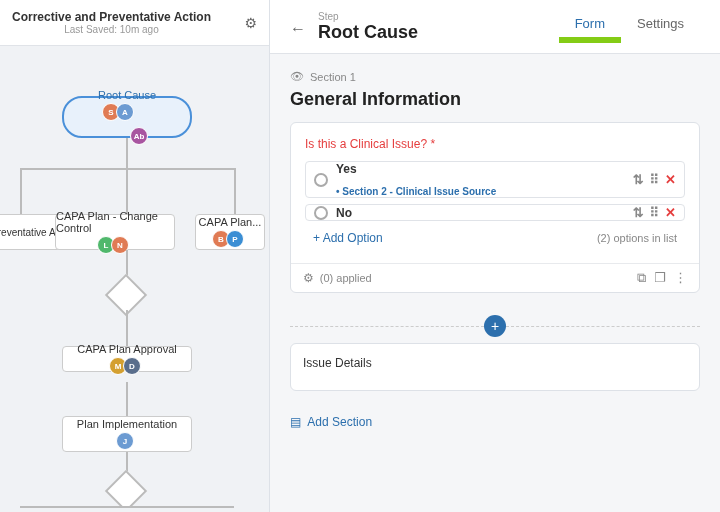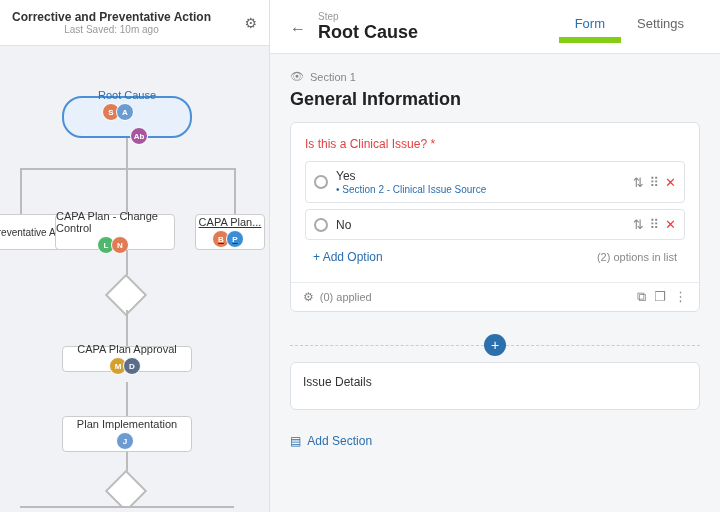--- a/index.html
+++ b/index.html
@@ -19,21 +19,21 @@
     .node-avatars { display: flex; margin-top: 2px; }
     .avatar-circle { width: 18px; height: 18px; border-radius: 50%; border: 1px solid white; margin-left: -4px; display: flex; align-items: center; justify-content: center; font-size: 8px; font-weight: bold; color: white; }
     .av1 { background: #e07b54; }
     .av2 { background: #6c9bd2; }
     .av3 { background: #a855a0; margin-top: 24px; }
     .av4 { background: #50b86c; }
     .av5 { background: #e07b54; }
 
     .node-prev-ac { left: -10px; top: 168px; width: 80px; height: 36px; font-size: 10px; }
     .node-capa-change { left: 55px; top: 168px; width: 120px; height: 36px; }
-    .node-capa-plan { left: 195px; top: 168px; width: 70px; height: 36px; text-decoration: underline; }
+    .node-capa-plan { left: 195px; top: 168px; width: 70px; height: 36px; }
     .node-approval { left: 62px; top: 300px; width: 130px; height: 26px; }
     .node-implement { left: 62px; top: 370px; width: 130px; height: 36px; }
 
     
     .connector { position: absolute; background: #bbb; }
     .connector-v { width: 2px; }
     .connector-h { height: 2px; }
     .diamond { position: absolute; width: 30px; height: 30px; background: white; border: 2px solid #bbb; transform: rotate(45deg); }
 
     
@@ -54,24 +54,24 @@
 
     
     .card { background: white; border: 1px solid #dde1e7; border-radius: 6px; margin-bottom: 16px; }
     .card-inner { padding: 14px; }
 
     
     .question-label { font-size: 12px; font-weight: 500; color: #333; margin-bottom: 10px; }
     .question-label span { color: #e53e3e; }
 
     
-    .option-row { display: flex; align-items: center; padding: 7px 8px; border: 1px solid #e0e3e8; border-radius: 4px; margin-bottom: 6px; }
+    .option-row { display: flex; align-items: center; padding: 0 8px; border: 1px solid #e0e3e8; border-radius: 4px; margin-bottom: 6px; font-weight: bold; }
     .option-radio { width: 14px; height: 14px; border-radius: 50%; border: 2px solid #aaa; margin-right: 8px; flex-shrink: 0; }
     .option-text { font-size: 12px; color: #333; flex: 1; }
-    .option-sub { font-size: 10px; color: #2c6fad; margin-top: 1px; }
+    .option-sub { font-size: 10px; color: #2c6fad; margin-top: 10px; }
     .option-actions { display: flex; align-items: center; gap: 6px; margin-left: auto; }
     .option-icon { color: #888; font-size: 13px; cursor: pointer; }
     .option-icon.red { color: #e53e3e; }
 
     .add-option { display: flex; align-items: center; gap: 4px; font-size: 12px; color: #2c6fad; cursor: pointer; padding: 4px 8px; }
     .options-count { font-size: 11px; color: #888; margin-left: auto; padding-right: 8px; }
 
     .card-footer { border-top: 1px solid #e8eaed; padding: 6px 12px; display: flex; align-items: center; gap: 6px; }
     .settings-icon-sm { font-size: 12px; color: #888; }
     .applied-text { font-size: 11px; color: #888; }

